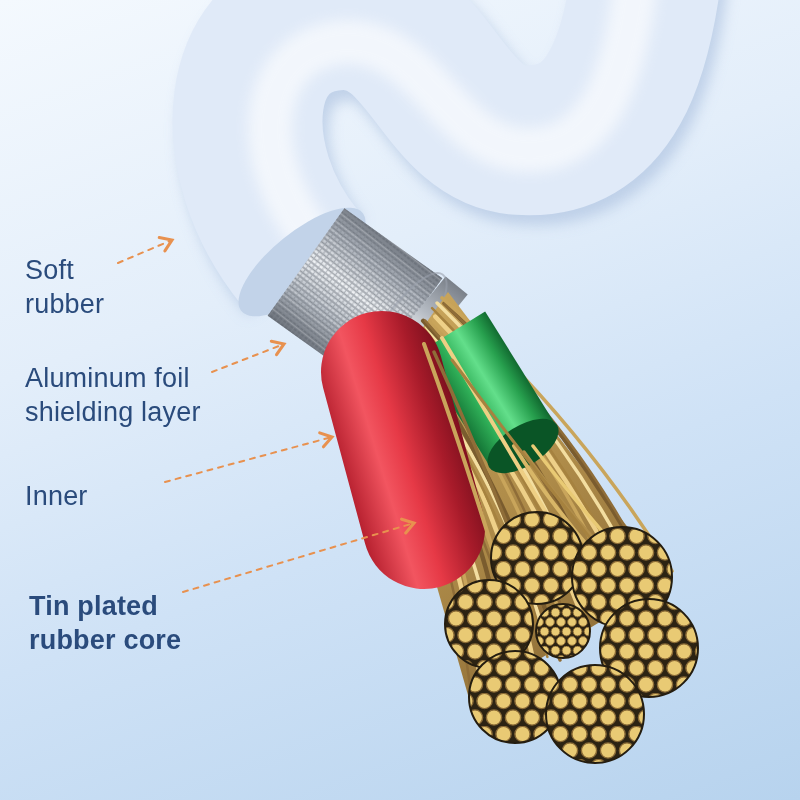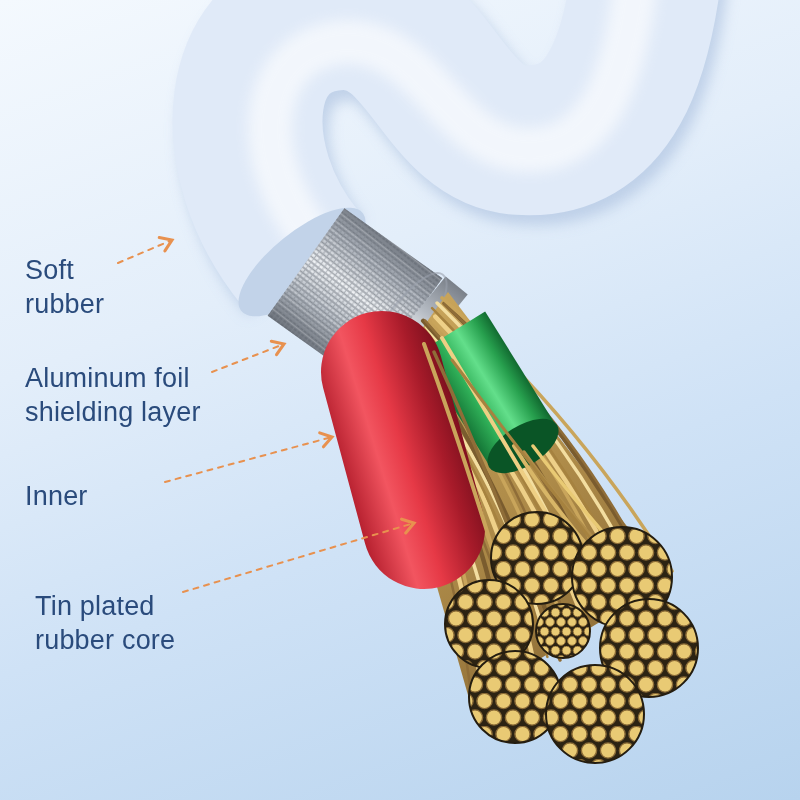--- a/index.html
+++ b/index.html
@@ -19,21 +19,21 @@
     line-height:34px;
     font-weight:500;
     letter-spacing:.2px;
     z-index:5;
     white-space:nowrap;
     margin-top:25px;
   }
   .label.l1{left:25px;top:228px;}
   .label.l2{left:25px;top:336px;}
   .label.l3{left:25px;top:454px;}
-  .label.l4{left:35px;top:564px;}
+  .label.l4{left:29px;top:564px;font-weight:bold;}
 </style>
 </head>
 <body>
 
 <div class="stage">
 
   <svg class="art" width="800" height="800" viewBox="0 0 800 800">
     <defs>
       <linearGradient id="shieldGrad" gradientUnits="userSpaceOnUse" x1="307" y1="344" x2="395" y2="234">
         <stop offset="0" stop-color="#6e747d"></stop>

